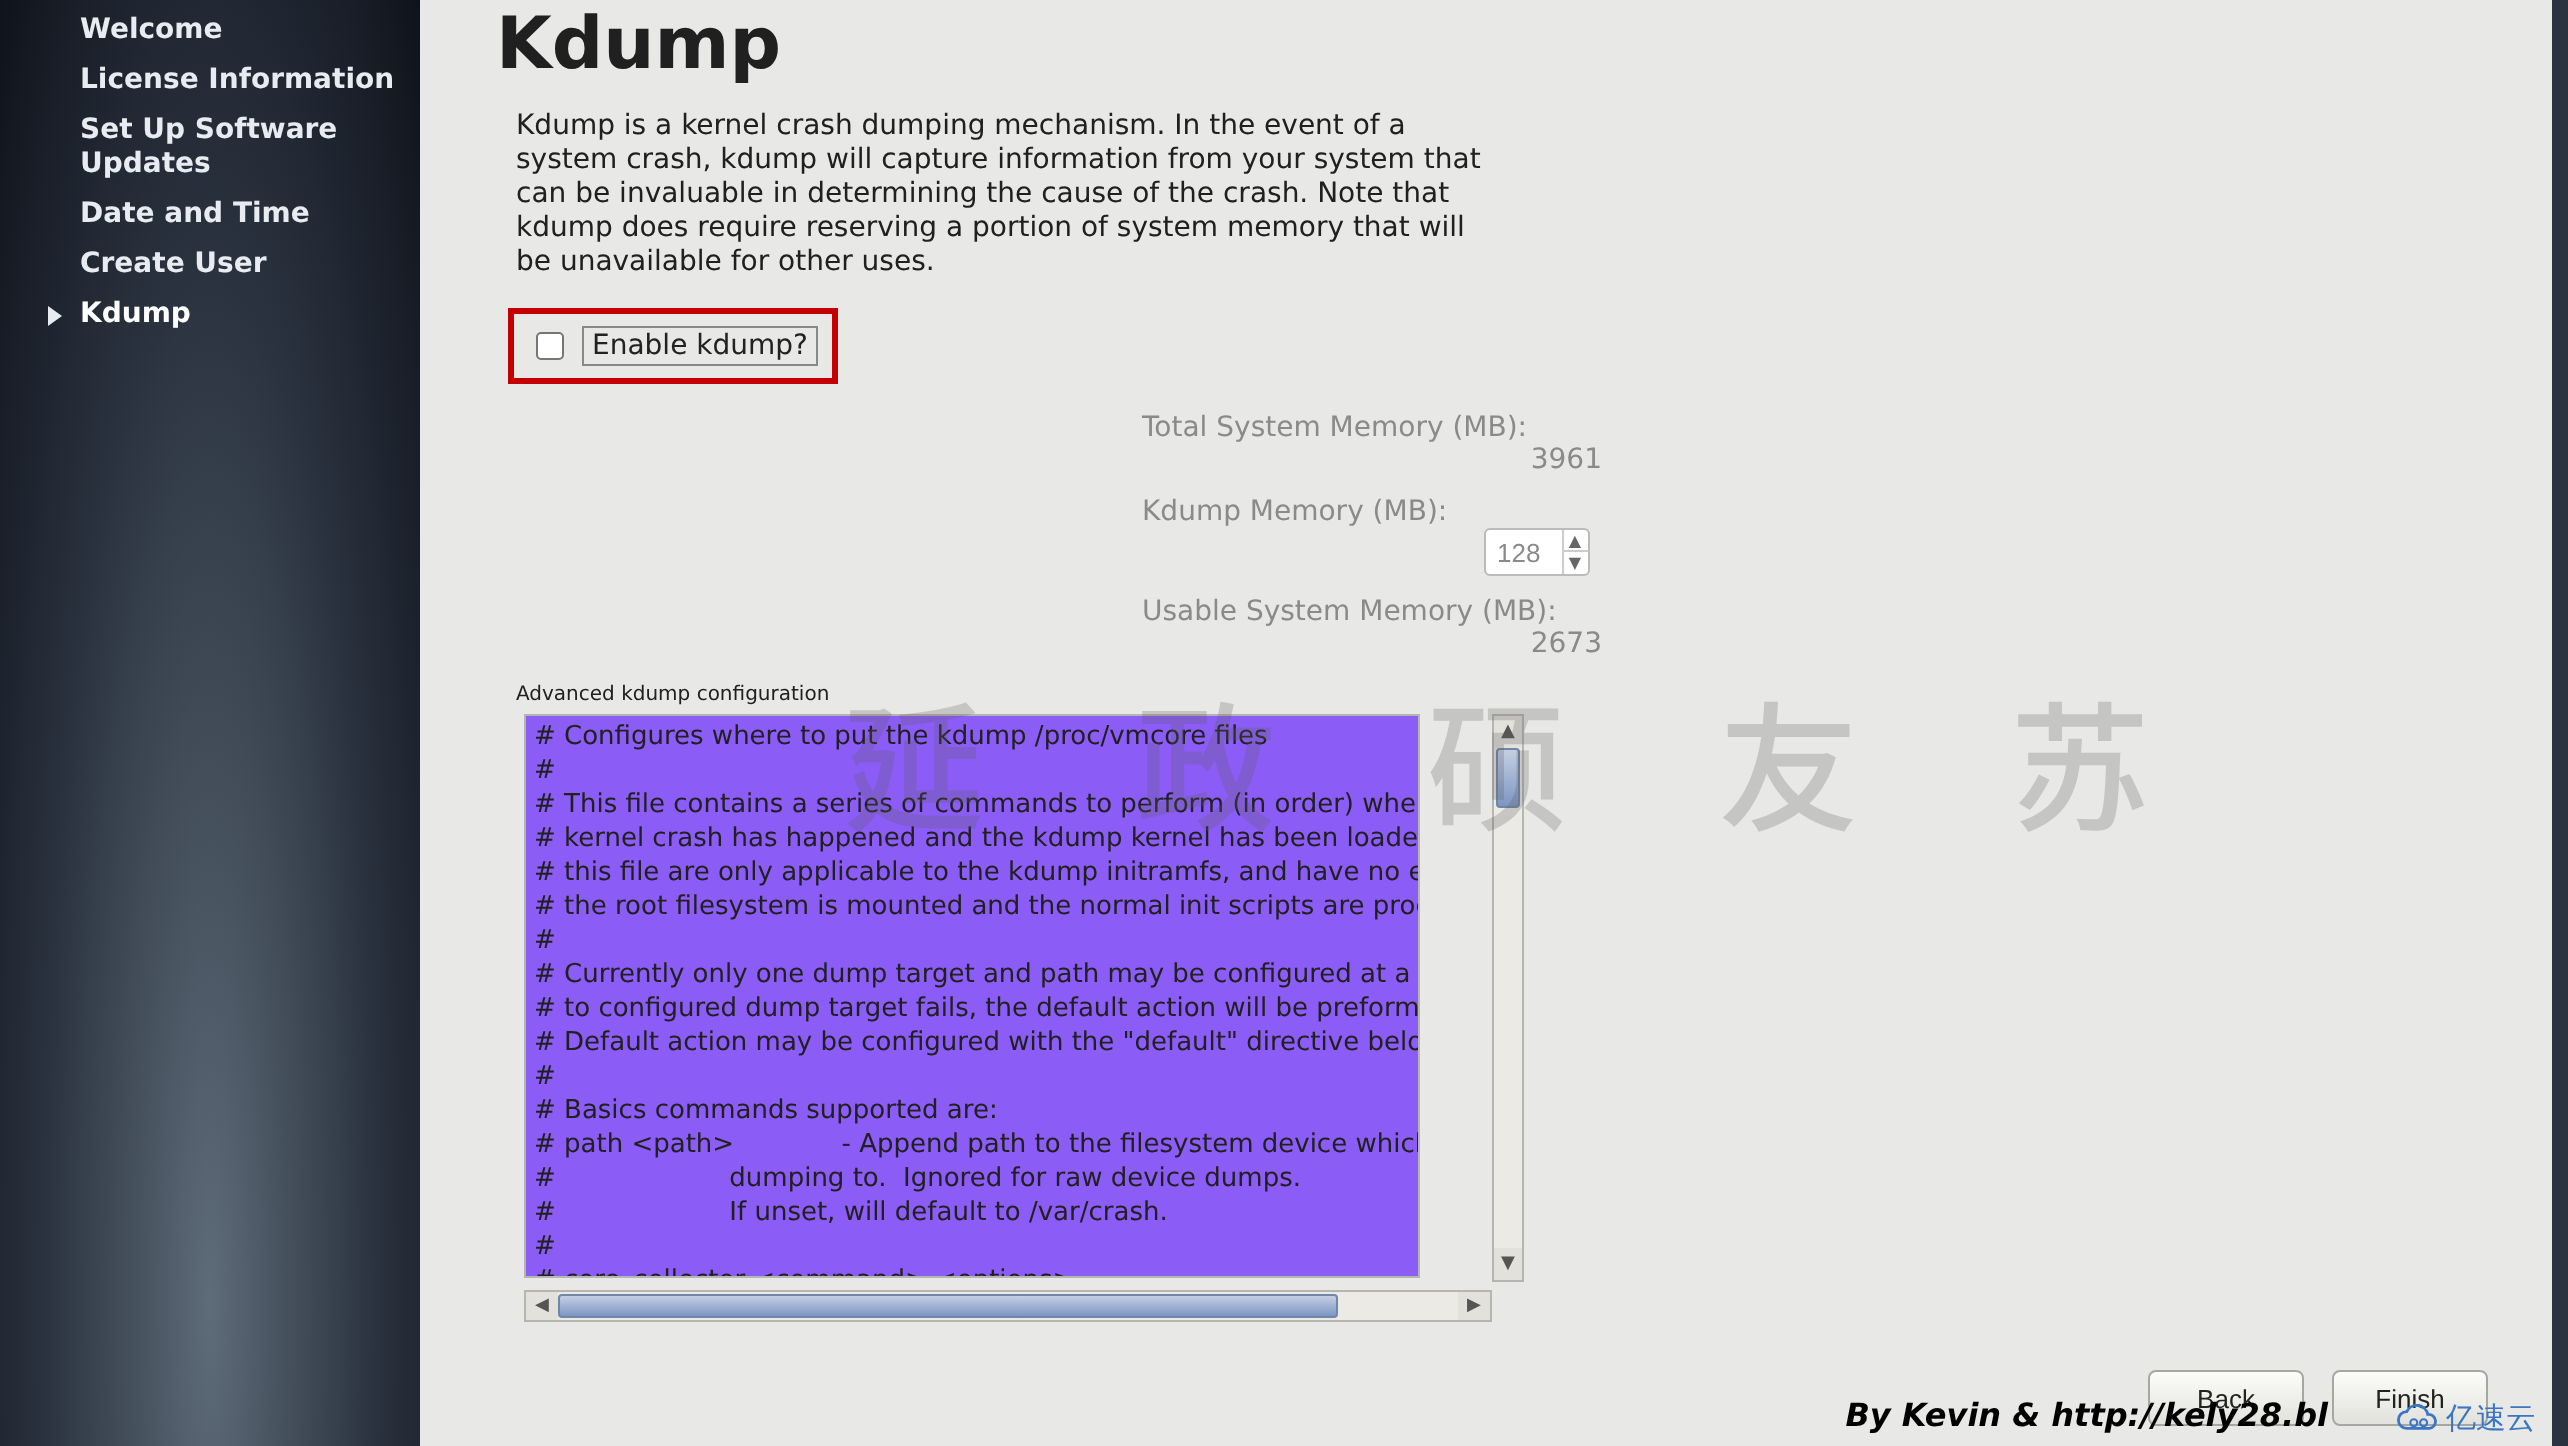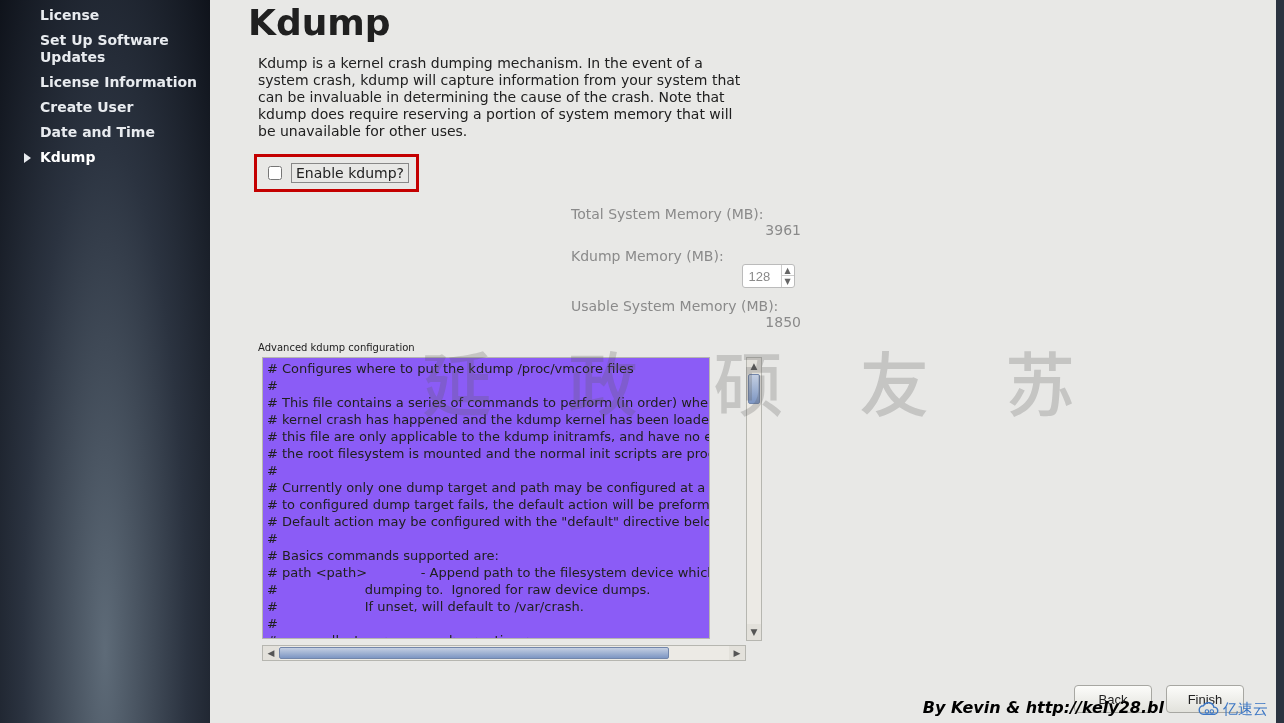--- a/index.html
+++ b/index.html
@@ -134,25 +134,25 @@
   }
 
   
   .edge { position:absolute; top:0; right:0; width:8px; height:100%; background:#2b3340; }
 </style>
 </head>
 <body>
 
 <div class="wrap">
   <nav class="sidebar" id="sidebar">
-      <div class="sb-item"><span>License</span></div>
+      <div class="sb-item"><span>Welcome</span></div>
+      <div class="sb-item"><span>License Information</span></div>
       <div class="sb-item"><span>Set Up Software Updates</span></div>
-      <div class="sb-item"><span>License Information</span></div>
+      <div class="sb-item"><span>Date and Time</span></div>
       <div class="sb-item"><span>Create User</span></div>
-      <div class="sb-item"><span>Date and Time</span></div>
       <div class="sb-item sb-current"><span class="tri"></span><span>Kdump</span></div>
     </nav>
 
   <main class="main">
     <h1 class="page-title">Kdump</h1>
     <p class="intro">Kdump is a kernel crash dumping mechanism. In the event of a system crash, kdump will capture information from your system that can be invaluable in determining the cause of the crash. Note that kdump does require reserving a portion of system memory that will be unavailable for other uses.</p>
 
     <div class="enable-row">
       <input type="checkbox" style="">
       <span class="enable-label">Enable kdump?</span>
@@ -167,21 +167,21 @@
       <span class="spin">
         <input type="text" disabled="" value="128" style="">
         <span class="btns">
           <div>▲</div>
           <div>▼</div>
         </span>
       </span>
     </div>
     <div class="mem-row">
       <span class="lbl">Usable System Memory (MB):</span>
-      <span class="val">1850</span>
+      <span class="val">2673</span>
     </div>
 
     <div class="adv-title">Advanced kdump configuration</div>
     <div class="textarea-wrap">
       <textarea class="adv" readonly="" style=""># Configures where to put the kdump /proc/vmcore files
 #
 # This file contains a series of commands to perform (in order) when a
 # kernel crash has happened and the kdump kernel has been loaded.  Di
 # this file are only applicable to the kdump initramfs, and have no effect
 # the root filesystem is mounted and the normal init scripts are proces

